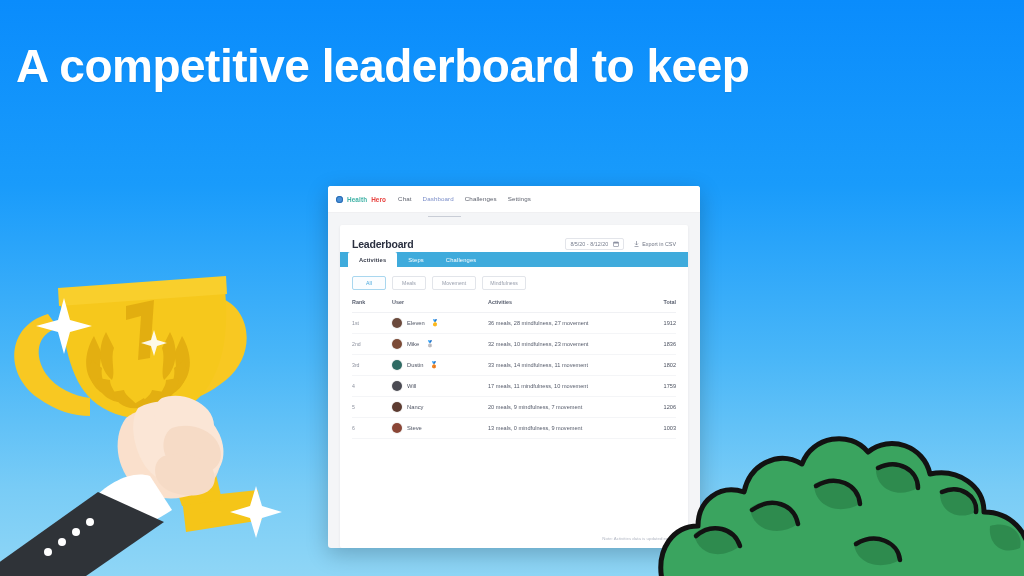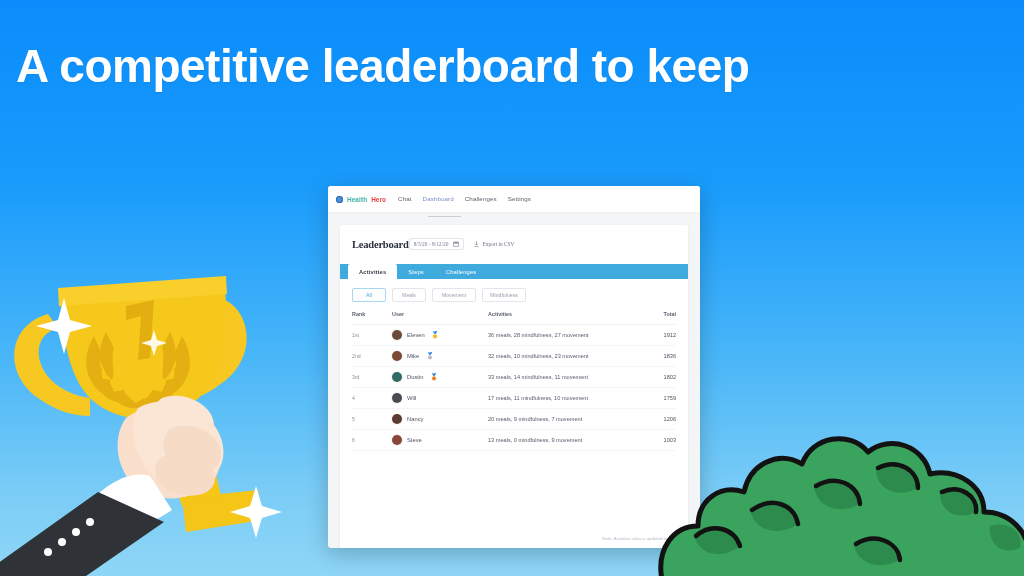--- a/index.html
+++ b/index.html
@@ -76,23 +76,22 @@
   .card {
     background: #ffffff;
     border-radius: 2px;
     height: 323px;
     box-shadow: 0 1px 3px rgba(16,24,40,0.07);
     display: flex; flex-direction: column;
     position: relative;
   }
 
   .card-head {
-    display: flex; align-items: center; 
-    padding: 13px 12px 14px 12px;
-    font-family: Liberation Serif, serif;
+    display: flex; align-items: center; justify-content: space-between;
+    padding: 13px 12px 2px 12px;
   }
   .card-title { font-size: 10.5px; font-weight: bold; color: #2b3040; letter-spacing: -.2px; }
   .head-right { display: flex; align-items: center; gap: 10px; }
   .daterange {
     display: flex; align-items: center; gap: 5px;
     border: 1px solid #e3e5ea;
     border-radius: 2px;
     padding: 2px 4px;
   }
   .daterange-text { font-size: 5.4px; color: #7a8090; white-space: nowrap; }

